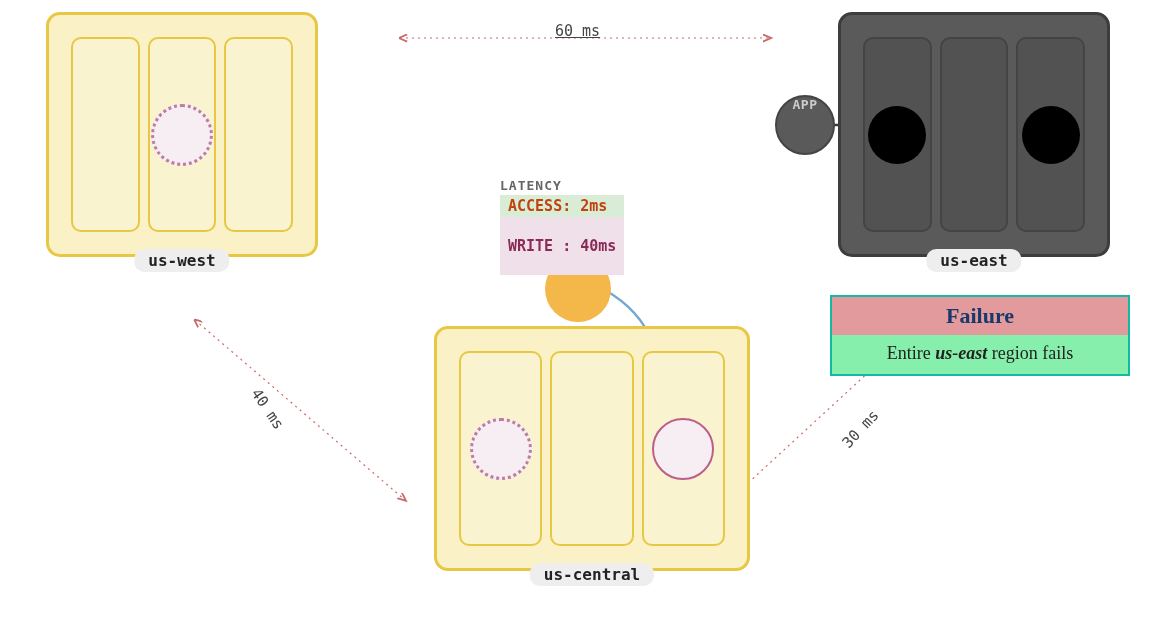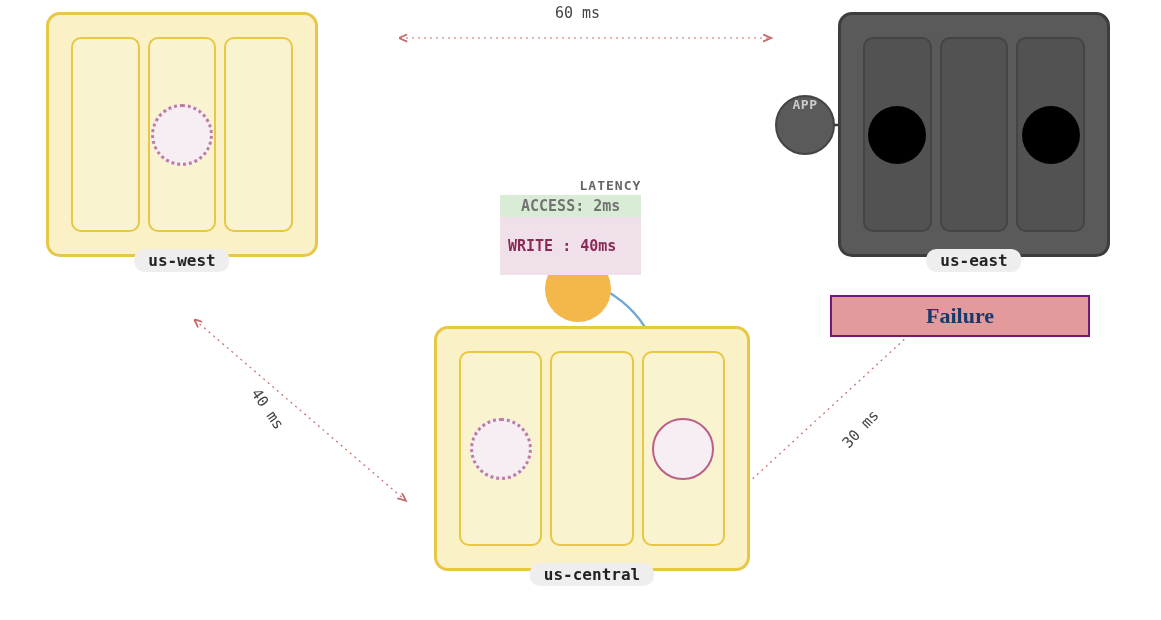--- a/index.html
+++ b/index.html
@@ -95,28 +95,28 @@
     letter-spacing: 0.5px;
   }
   .app.orange { background: #f3b74a; color: #4a3400; }
   .app.gray { background: #5a5a5a; color: #ccc; border:2px solid #444; width:60px; height:60px; font-size:13px;}
   .latency-box {
     position: absolute;
     text-align: left;
     font-size: 15px;
     font-weight: bold;
   }
-  .latency-title { color:#666; font-size:13px; letter-spacing:1px; text-align:right; margin-bottom:2px;}
-  .latency-access { background:#d9edd6; color:#737373; padding:2px 21px; white-space:pre;}
+  .latency-title { color:#666; font-size:13px; letter-spacing:1px; text-align:left; margin-bottom:2px;}
+  .latency-access { background:#d9edd6; color:#c2410c; padding:2px 8px; white-space:pre;}
   .latency-write  { background:#f0e0ea; color:#8a2a56; padding:20px 8px; white-space:pre;}
   .failure-box {
     position: absolute;
-    border: 2px solid #701a75;
+    border: 2px solid #14b8a6;
     background: #86efac;
-    width: 260px;
+    width: 300px;
   }
   .failure-head {
     background: #e39a9d;
     color: #183a6b;
     font-family: Georgia, "Times New Roman", serif;
     font-weight: bold;
     font-size: 22px;
     text-align: center;
     padding: 6px 0;
   }
@@ -201,19 +201,22 @@
 <div class="app gray" style="left:775px; top:95px;">
   <span>APP</span>
 </div>
 
 <div class="latency-box" style="left:500px; top:178px;">
   <div class="latency-title">LATENCY</div>
   <div class="latency-access">ACCESS: 2ms</div>
   <div class="latency-write">WRITE : 40ms</div>
 </div>
 
-<div class="link-label" style="left:555px; top:4px;">60 ms</div>
+<div class="link-label" style="left:555px; top:22px;text-decoration:underline;">60 ms</div>
 <div class="link-label" style="left:245px; top:400px; transform:rotate(56deg);">40 ms</div>
 <div class="link-label" style="left:838px; top:420px; transform:rotate(-47deg);">30 ms</div>
 
 <div class="failure-box" style="left:830px; top:295px;">
   <div class="failure-head">Failure</div>
+  <div class="failure-body">
+    <span>Entire </span><em>us-east</em><span> region fails</span>
+  </div>
 </div>
 
 </body></html>

